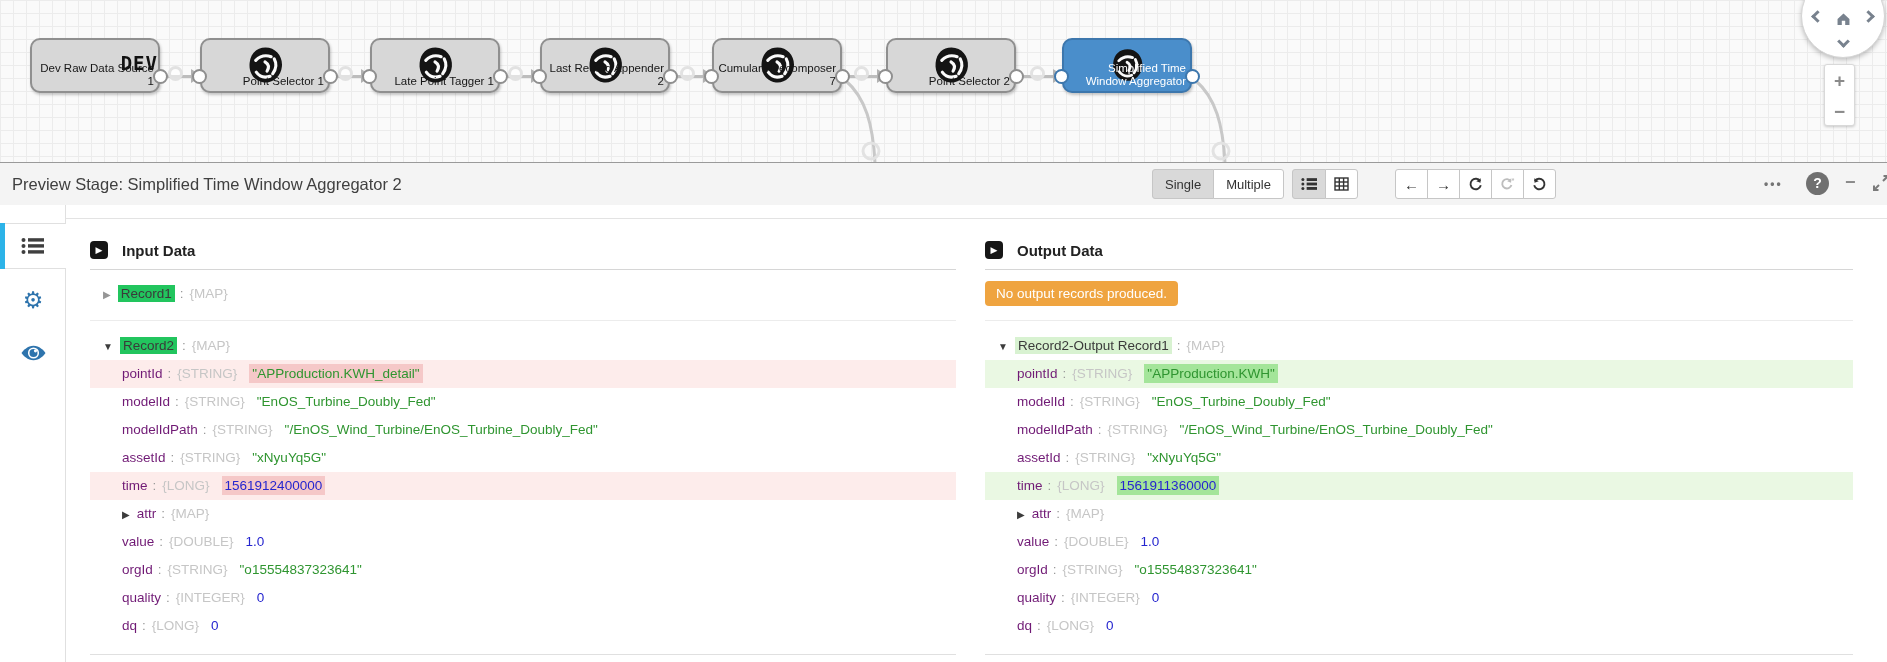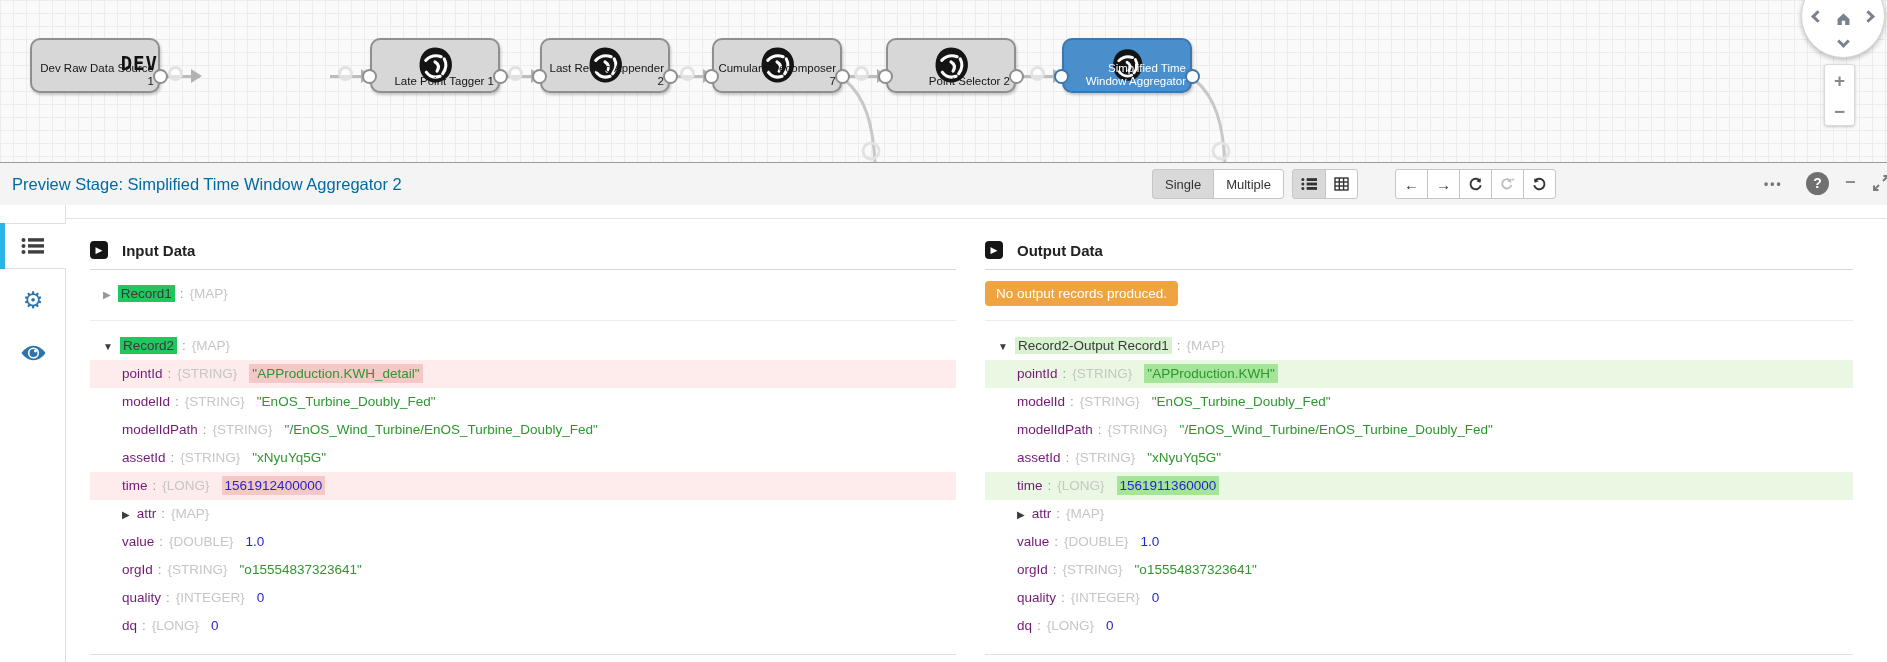--- a/index.html
+++ b/index.html
@@ -44,21 +44,21 @@
   .chev.left  { left:11px; top:37px;  transform:rotate(225deg); }
   .homeico { position:absolute; left:33px; top:36px; cursor:pointer; }
   .zoombox { position:absolute; left:1824px; top:64px; width:31px; height:62px;
     background:#fff; border:1px solid #d9d9d9; border-radius:3px;
     box-shadow:0 1px 3px rgba(0,0,0,.2); text-align:center; z-index:4; }
   .zbtn { display:block; height:31px; line-height:31px; font-size:19px;
     font-weight:bold; color:#8a8a8a; cursor:pointer; }
 
   
   .pheader { position:relative; height:42px; background:#f4f4f4; }
-  .ptitle { position:absolute; left:12px; line-height:42px; font-size:16.5px; color:#0369a1; }
+  .ptitle { position:absolute; left:12px; line-height:42px; font-size:16.5px; color:#404040; }
   .btn-group { position:absolute; top:6px; display:flex; }
   .btn { height:30px; border:1px solid #c6c6c6; background:#fff; display:flex;
     align-items:center; justify-content:center; padding:0 12px; font-size:13px;
     color:#333; margin-left:-1px; cursor:pointer; white-space:nowrap; }
   .btn:first-child { margin-left:0; border-radius:3px 0 0 3px; }
   .btn:last-child { border-radius:0 3px 3px 0; }
   .btn.active { background:#d9d9d9; }
   .btn.icon { padding:0 8px; min-width:30px; font-size:15px; font-weight:bold; }
   .btn.disabled { color:#bdbdbd; cursor:default; }
   #grp-sm  { left:1152px; } #grp-view { left:1292px; } #grp-nav { left:1395px; }
@@ -152,20 +152,36 @@
       <span class="gauge"></span>
       <span class="arrow"></span>
     </div>
 
   <div class="node" style="left:30px">
     <div class="dev-title">DEV</div>
     <div class="nlabel">Dev Raw Data Source 1</div>
     <span class="port out"></span>
   </div>
 
+  <div class="node" style="left:200px">
+    <div class="nicon">
+      <svg viewBox="0 0 40 40" width="41" height="41">
+          <path d="M20 2.5 C30 2.5 37 11 36 21 C35 31 27 37.5 18.5 36.5 C9 35.5 3.5 27 4.5 17.5 C5.5 8 11.5 2.5 20 2.5 Z" fill="#141414"></path>
+          <g stroke="#fafafa" stroke-width="3" fill="none" stroke-linecap="round">
+            <path d="M10.5 15 Q17 8.5 25.5 11.5"></path>
+            <path d="M28.5 13.5 Q32.5 21 27 28"></path>
+            <path d="M24.5 30.5 Q16 33.5 11 26.5"></path>
+            <path d="M19.5 16.5 Q25 20 21.5 25.5"></path>
+          </g>
+        </svg>
+    </div>
+    <div class="nlabel">Point Selector 1</div>
+    <span class="port in"></span>
+    <span class="port out"></span>
+  </div>
 
   <div class="node" style="left:370px">
     <div class="nicon">
       <svg viewBox="0 0 40 40" width="41" height="41">
           <path d="M20 2.5 C30 2.5 37 11 36 21 C35 31 27 37.5 18.5 36.5 C9 35.5 3.5 27 4.5 17.5 C5.5 8 11.5 2.5 20 2.5 Z" fill="#141414"></path>
           <g stroke="#fafafa" stroke-width="3" fill="none" stroke-linecap="round">
             <path d="M10.5 15 Q17 8.5 25.5 11.5"></path>
             <path d="M28.5 13.5 Q32.5 21 27 28"></path>
             <path d="M24.5 30.5 Q16 33.5 11 26.5"></path>
             <path d="M19.5 16.5 Q25 20 21.5 25.5"></path>

